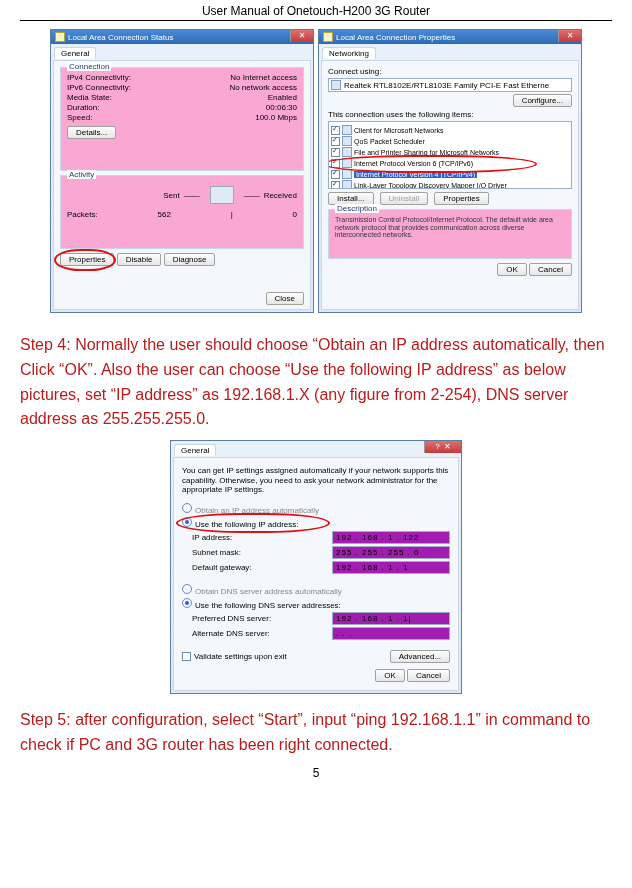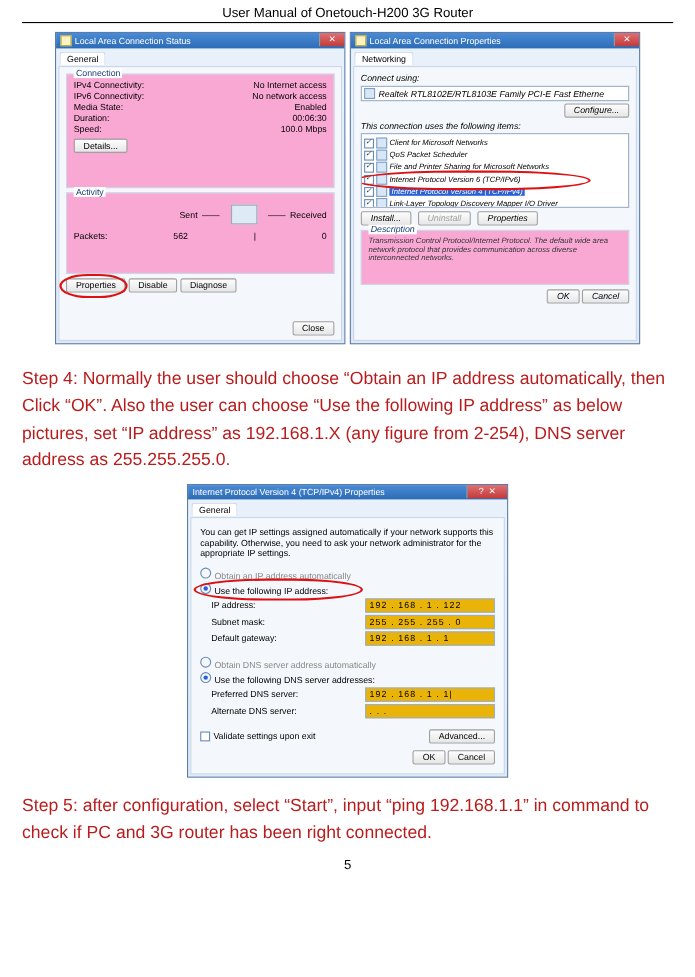--- a/index.html
+++ b/index.html
@@ -128,21 +128,21 @@
   .para {
     font-size: 16px;
     line-height: 1.55;
     margin: 14px 0 8px 0;
     color: #b91c1c;
   }
   .fig-center { display: flex; justify-content: center; margin: 6px 0 14px 0; }
   .ip-dialog { width: 290px; }
   .radio { width: 8px; height: 8px; border: 1px solid #6a8bb0; border-radius: 50%; display: inline-block; margin-right: 3px; position: relative; }
   .radio.on::after { content: ""; position: absolute; width: 4px; height: 4px; background: #2a60d8; border-radius: 50%; top: 2px; left: 2px; }
-  .ipfield { border: 1px solid #9aaec8; background: #eab308; width: 110px; padding: 1px 3px; font-size: 8px; letter-spacing: 1px; }
+  .ipfield { border: 1px solid #9aaec8; background: #a21caf; width: 110px; padding: 1px 3px; font-size: 8px; letter-spacing: 1px; }
   .iprow { display: flex; justify-content: space-between; align-items: center; margin: 2px 0 2px 10px; font-size: 8px; }
   .page-num { text-align: center; font-size: 12px; margin-top: 4px; }
   .activity-icon {
     width: 22px; height: 16px; background: #dfeaf7; border: 1px solid #9ab; margin: 0 6px; display: inline-block;
   }
 </style>
 </head>
 <body>
 
 <div class="page">
@@ -214,21 +214,21 @@
 
     <div class="win-dialog" style="width:262px">
       <div class="win-title">
         <span class="icon-sm"></span>
         <span>Local Area Connection Properties</span>
       </div>
       <div class="win-close">✕</div>
       <div style="padding:3px 3px 0 3px">
         <span class="tab">Networking</span>
       </div>
-      <div class="win-body" style="height:236px; position:relative;font-style:italic;">
+      <div class="win-body" style="height:236px; position:relative;">
         <div style="font-size:8px; margin-bottom:2px;">Connect using:</div>
         <div class="combo">
           <span class="mini-icon"></span>
           <span>Realtek RTL8102E/RTL8103E Family PCI-E Fast Etherne</span>
         </div>
         <div class="row-right" style="margin-top:2px"><span class="btn">Configure...</span></div>
         <div style="font-size:8px; margin:3px 0 2px 0;">This connection uses the following items:</div>
         <div class="listbox" style="position:relative;">
           <div class="listitem">
               <span class="chk on"></span>
@@ -277,23 +277,20 @@
           <span class="btn">Cancel</span>
         </div>
       </div>
     </div>
   </div>
 
   <p class="para">Step 4: Normally the user should choose “Obtain an IP address automatically, then Click “OK”. Also the user can choose “Use the following IP address” as below pictures, set “IP address” as 192.168.1.X (any figure from 2-254), DNS server address as 255.255.255.0.</p>
 
   <div class="fig-center">
     <div class="win-dialog ip-dialog">
-      <div class="win-title">
-        <span>Internet Protocol Version 4 (TCP/IPv4) Properties</span>
-      </div>
       <div class="win-close" style="width:36px">? &nbsp;✕</div>
       <div style="padding:3px 3px 0 3px">
         <span class="tab">General</span>
       </div>
       <div class="win-body" style="position:relative; padding:8px;">
         <div style="font-size:8px; line-height:1.2; margin-bottom:8px;">You can get IP settings assigned automatically if your network supports this capability. Otherwise, you need to ask your network administrator for the appropriate IP settings.</div>
 
         <div style="font-size:8px; color:#888; margin:2px 0;">
           <span class="radio"></span><span>Obtain an IP address automatically</span>
         </div>

